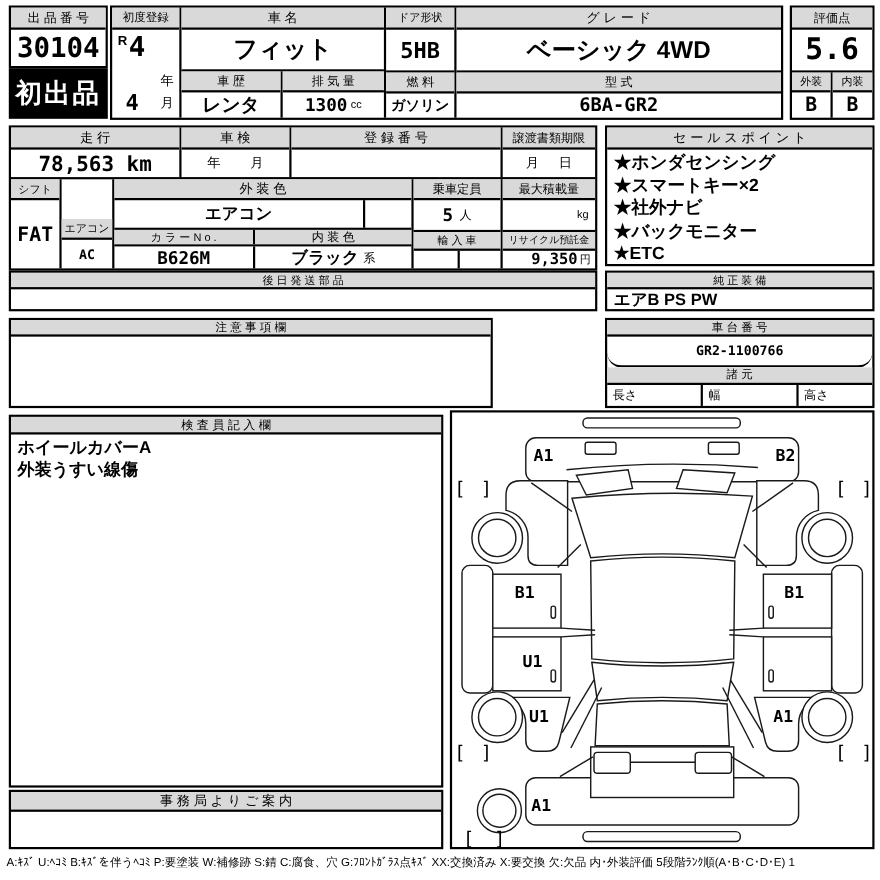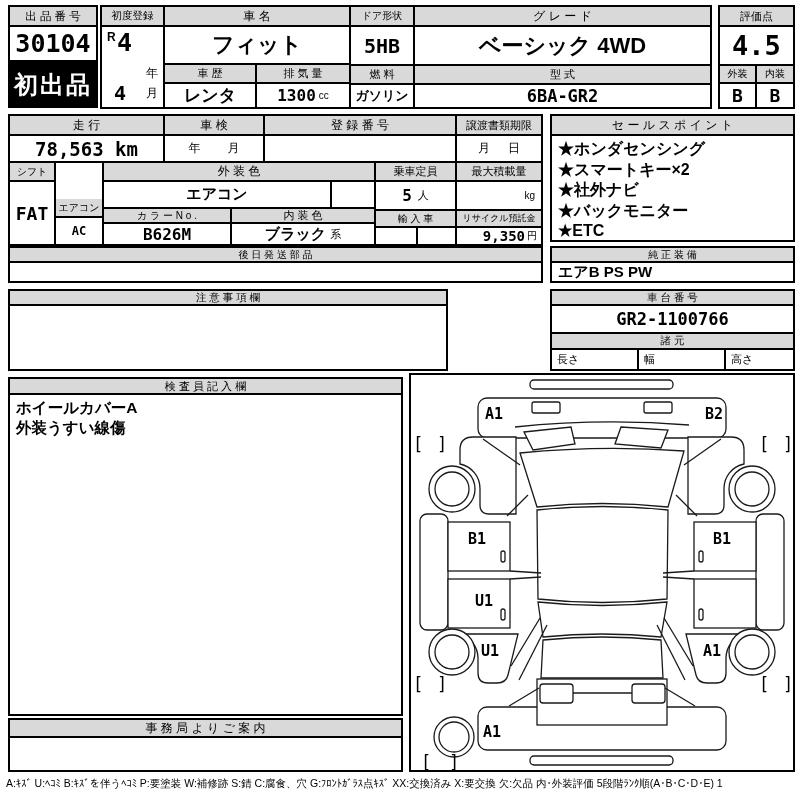--- a/index.html
+++ b/index.html
@@ -75,21 +75,21 @@
     <div class="col" style="flex:1;">
       <div class="hdr bb" style="height:18px;">グ レ ー ド</div>
       <div class="val bb bold" style="height:37px;font-size:22px;">ベーシック 4WD</div>
       <div class="hdr bb" style="height:17px;font-size:11px;">型 式</div>
       <div class="val mono" style="flex:1;font-size:17px;">6BA-GR2</div>
     </div>
   </div>
 
   <div class="abs b col" style="left:718px;top:5px;width:77px;height:104px;">
     <div class="hdr bb" style="height:18px;font-size:11px;">評価点</div>
-    <div class="val bb mono" style="height:37px;font-size:27px;">4.5</div>
+    <div class="val bb mono" style="height:37px;font-size:27px;">5.6</div>
     <div class="row" style="flex:1;">
       <div class="col br" style="width:37px;">
         <div class="hdr bb" style="height:16px;font-size:10px;">外装</div>
         <div class="val mono" style="flex:1;font-size:18px;">B</div>
       </div>
       <div class="col" style="flex:1;">
         <div class="hdr bb" style="height:16px;font-size:10px;">内装</div>
         <div class="val mono" style="flex:1;font-size:18px;">B</div>
       </div>
     </div>
@@ -192,21 +192,21 @@
     <div class="val bold" style="flex:1;justify-content:flex-start;padding-left:6px;font-size:15px;">エアB PS PW</div>
   </div>
 
   <div class="abs b col" style="left:8px;top:289px;width:440px;height:82px;">
     <div class="hdr bb" style="height:13px;font-size:10.5px;">注 意 事 項 欄</div>
     <div style="flex:1;"></div>
   </div>
 
   <div class="abs b col" style="left:550px;top:289px;width:245px;height:82px;">
     <div class="hdr bb" style="height:13px;font-size:10.5px;">車 台 番 号</div>
-    <div class="val bb mono" style="height:26px;font-size:17px;">GR2-1100766</div>
+    <div class="val bb mono" style="height:26px;font-size:12px;border-radius:13px;">GR2-1100766</div>
     <div class="hdr bb" style="height:14px;font-size:10.5px;">諸 元</div>
     <div class="row" style="flex:1;">
       <div class="val br" style="width:80px;justify-content:flex-start;padding-left:5px;font-size:11px;">長さ</div>
       <div class="val br" style="width:80px;justify-content:flex-start;padding-left:5px;font-size:11px;">幅</div>
       <div class="val" style="flex:1;justify-content:flex-start;padding-left:5px;font-size:11px;">高さ</div>
     </div>
   </div>
 
   <div class="abs b col" style="left:8px;top:377px;width:395px;height:339px;">
     <div class="hdr bb" style="height:14px;font-size:11px;">検 査 員 記 入 欄</div>

